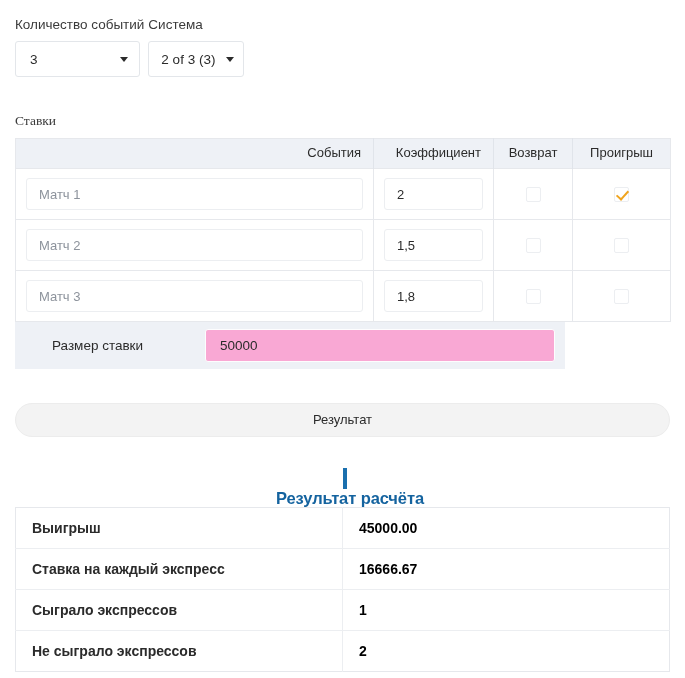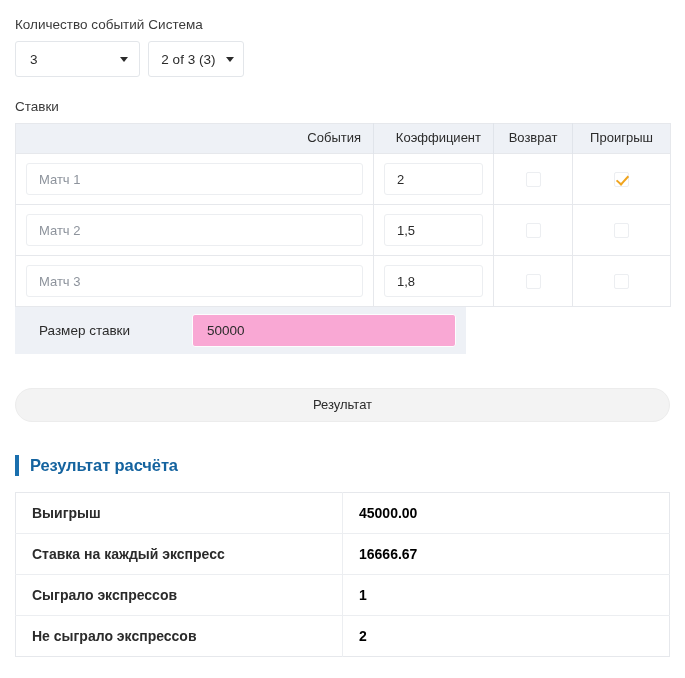--- a/index.html
+++ b/index.html
@@ -65,22 +65,23 @@
     border-right: 4.5px solid transparent;
     border-top: 5px solid #2b2b2b;
   }
   .select-box.w-system .caret { right: 9px; }
 
   
   .section-label {
     font-size: 13.5px;
     color: #3a3a3a;
     padding: 0 0 0 15px;
-    margin-top: 22px;
+    margin-top: 36px;
     margin-bottom: 9px;
+    font-family: Liberation Serif, serif;
   }
 
   
   .bets-wrap { padding: 0 15px; }
   .bets-table {
     width: 655px;
     border-collapse: collapse;
     border: 1px solid #e6e8ec;
     table-layout: fixed;
     background: #fff;
@@ -146,25 +147,25 @@
     width: 5px; height: 10px;
     border: solid #f0a41e;
     border-width: 0 2px 2px 0;
     transform: rotate(42deg);
   }
 
   
   .stake-row {
     display: flex;
     align-items: center;
-    width: 451px;
+    width: 550px;
     height: 47px;
     background: #eef1f6;
     margin: 0 0 0 15px;
-    padding: 0 10px 0 12px;
+    padding: 0 10px 0 25px;
   }
   .stake-label {
     font-size: 13.5px;
     color: #2b2b2b;
     width: 165px;
     padding-left: 12px;
   }
   .stake-input {
     flex: 1;
     height: 33px;
@@ -195,20 +196,21 @@
     line-height: 32px;
     padding: 0;
   }
 
   
   .result-heading {
     display: flex;
     align-items: center;
     margin: 31px 0 12px 15px;
     height: 24px;
+    flex-direction: column;
   }
   .heading-bar {
     width: 4px;
     height: 21px;
     background: #1a6fae;
     margin-right: 11px;
     flex: none;
   }
   .heading-text {
     font-size: 16.5px;

